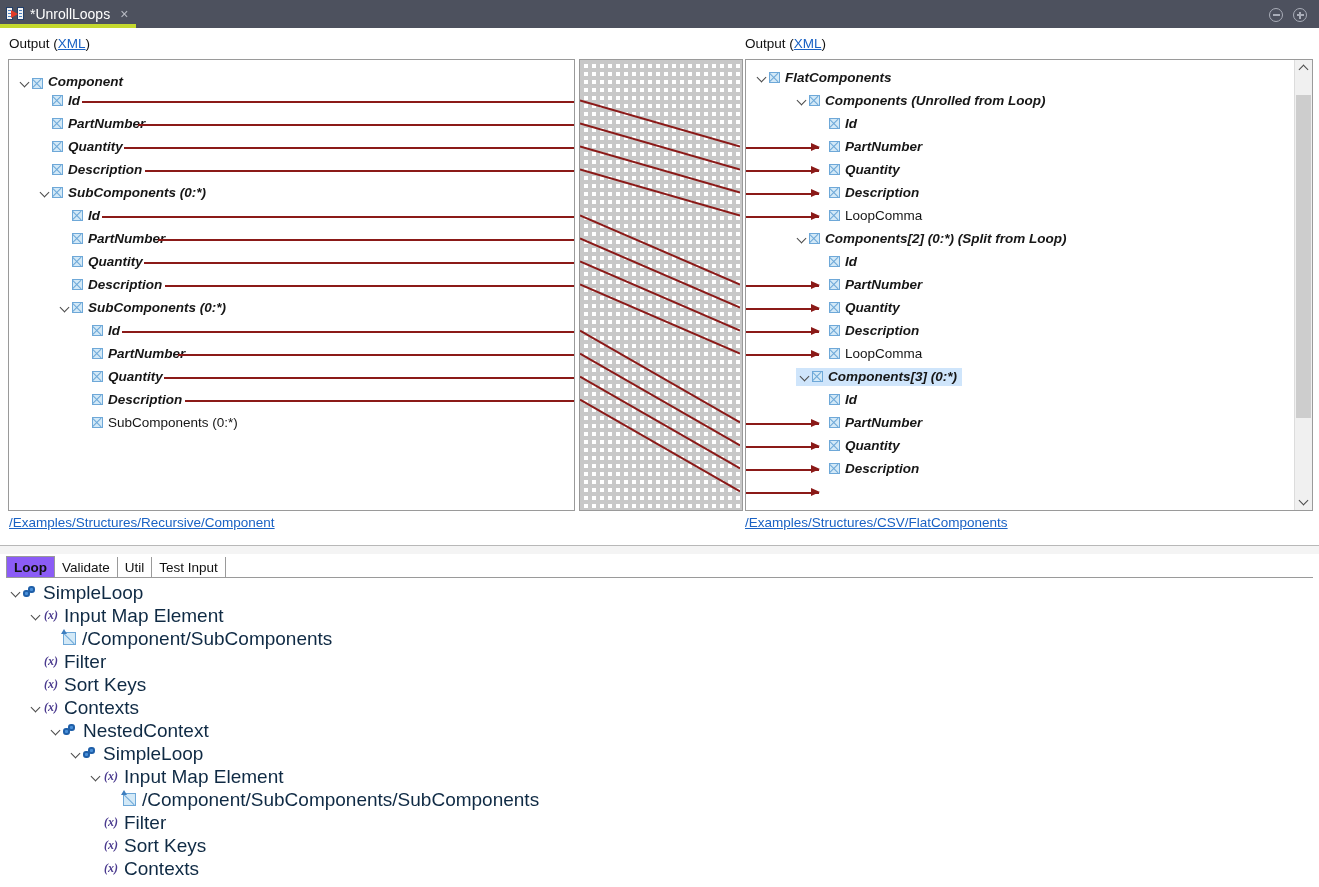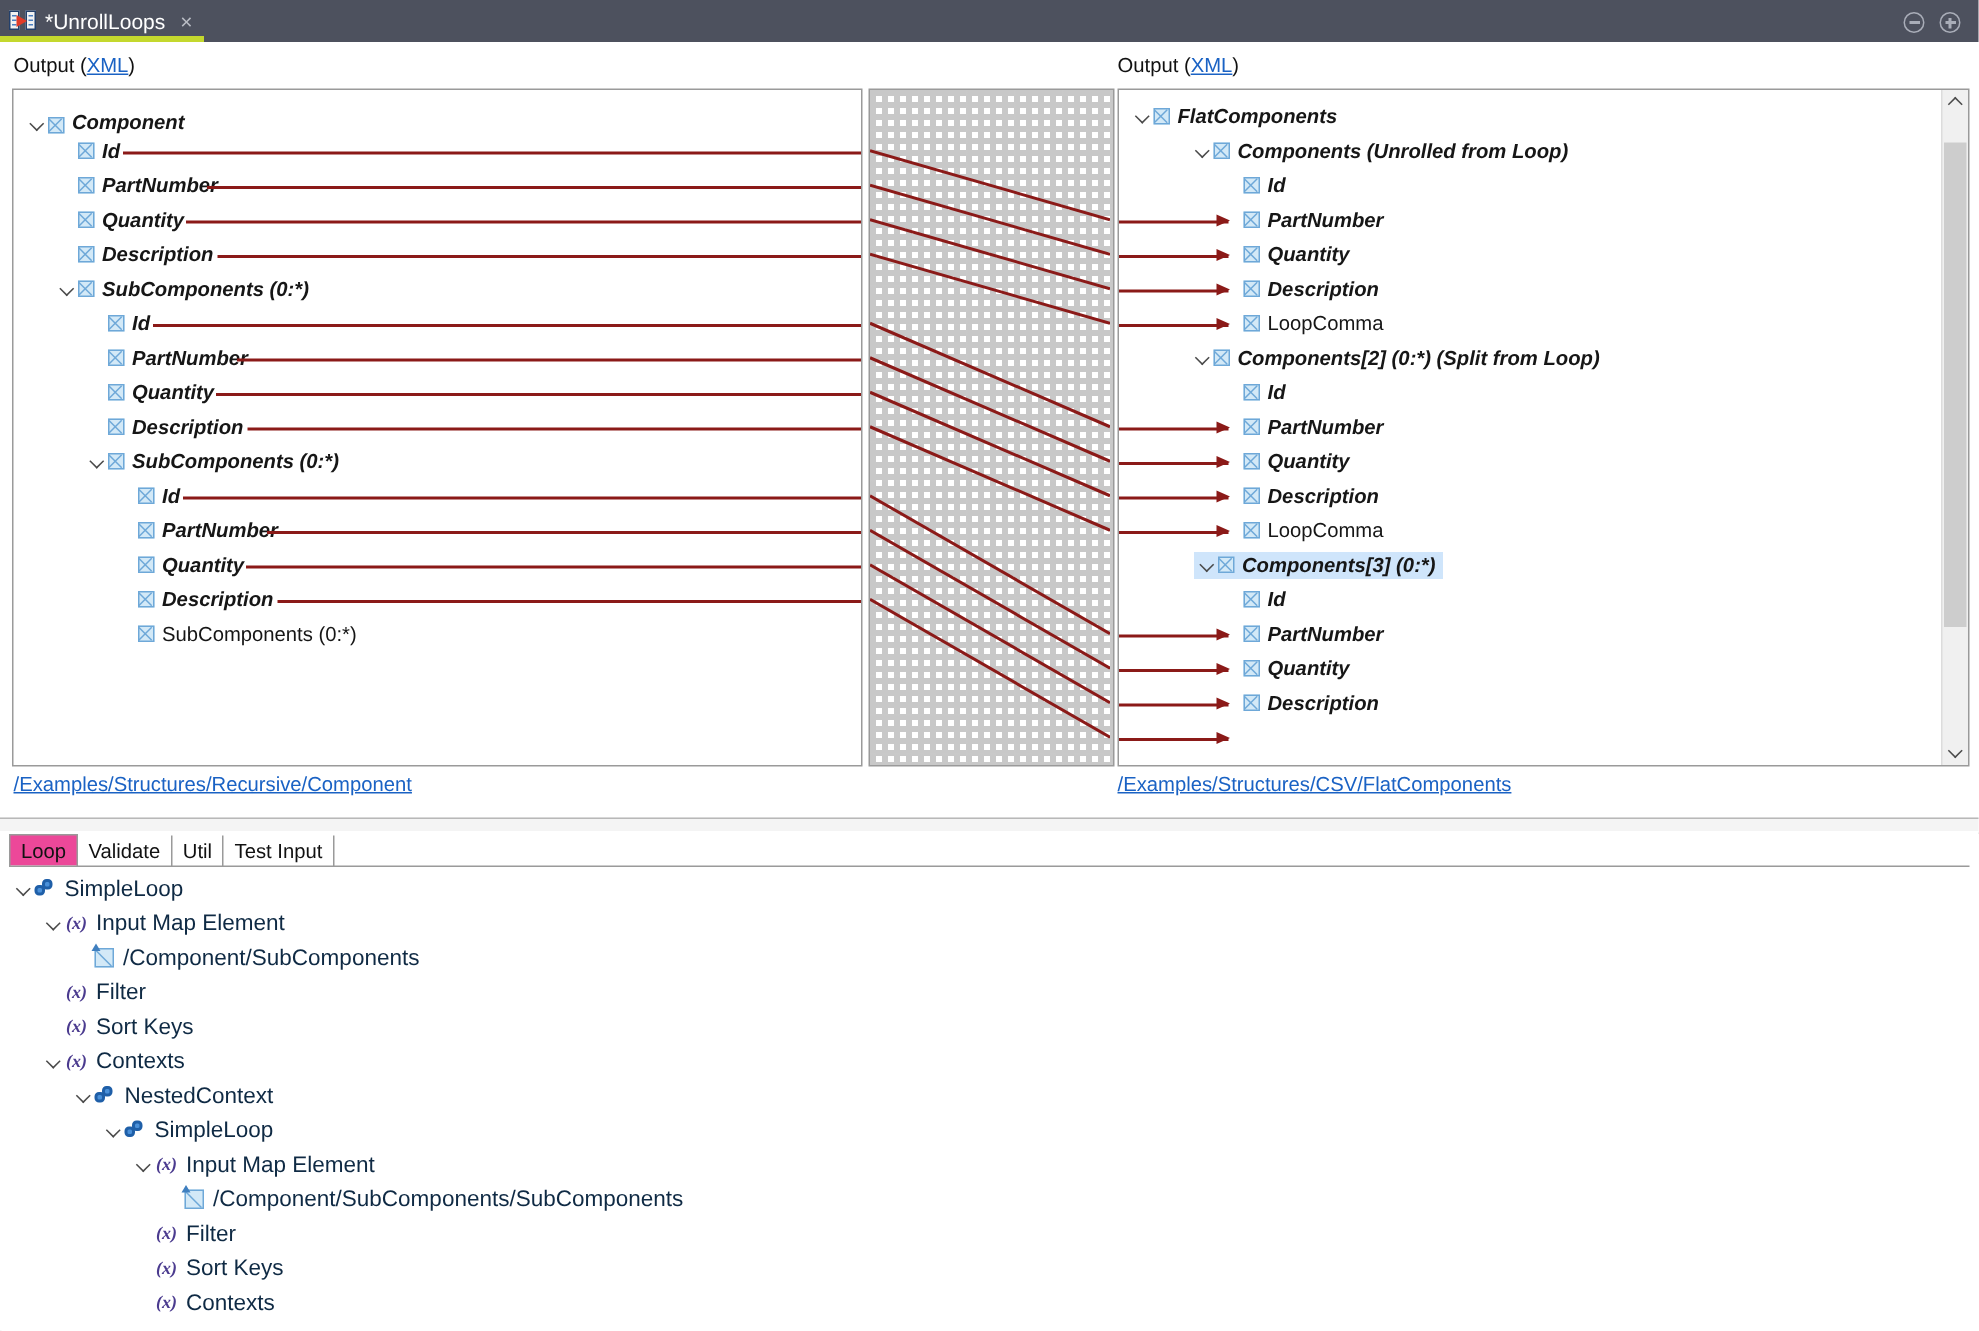--- a/index.html
+++ b/index.html
@@ -114,26 +114,26 @@
   .splitter{position:absolute;left:0;top:545px;width:1319px;height:9px;background:#f4f4f4;
             border-top:1px solid #b8b8b8;border-bottom:1px solid #b8b8b8;}
 
   
   .bottom{position:absolute;left:0;top:554px;width:1319px;height:333px;background:#fff;}
   .tabstrip{position:absolute;left:6px;top:2px;height:22px;display:flex;align-items:flex-end;}
   .btab{
     height:21px;padding:0 7px;display:flex;align-items:center;box-sizing:border-box;
     font-size:13.5px;color:#111;border-right:1px solid #9a9a9a;
   }
-  .btab.active{font-weight:normal;border:1px solid #9a9a9a;border-bottom:1px solid #fff;background:#ec4899;height:22px;}
+  .btab.active{font-weight:bold;border:1px solid #9a9a9a;border-bottom:1px solid #fff;background:#8b5cf6;height:22px;}
   .tabstrip-rule{position:absolute;left:6px;top:23px;width:1307px;height:1px;background:#9a9a9a;}
 
   .btree{position:absolute;left:0;top:27px;right:0;bottom:0;}
   .brow{height:23px;display:flex;align-items:center;white-space:nowrap;}
-  .brow .blbl{font-size:15px;color:#0f2a44;}
+  .brow .blbl{font-size:19px;color:#0f2a44;}
   .chain{width:14px;height:13px;flex:0 0 auto;position:relative;margin-right:6px;}
   .chain i{position:absolute;width:7px;height:7px;border:2px solid #1f5fa8;border-radius:3px;background:#4a90d9;box-sizing:border-box;}
   .chain i.a{left:0;top:4px;}
   .chain i.b{left:5px;top:0px;}
   .fx{width:16px;height:13px;flex:0 0 auto;margin-right:5px;color:#4b3b8f;font-size:12px;
       font-style:italic;font-family:"Liberation Serif",serif;line-height:13px;text-align:center;font-weight:bold;}
   .pathicon{width:13px;height:13px;flex:0 0 auto;margin-right:6px;position:relative;
             border:1px solid #6ea8d8;background:#d3e9f7;box-sizing:border-box;}
   .pathicon::before{content:"";position:absolute;left:0;top:0;width:15px;height:1px;background:#6ea8d8;
     transform:rotate(45deg);transform-origin:0 0;}

